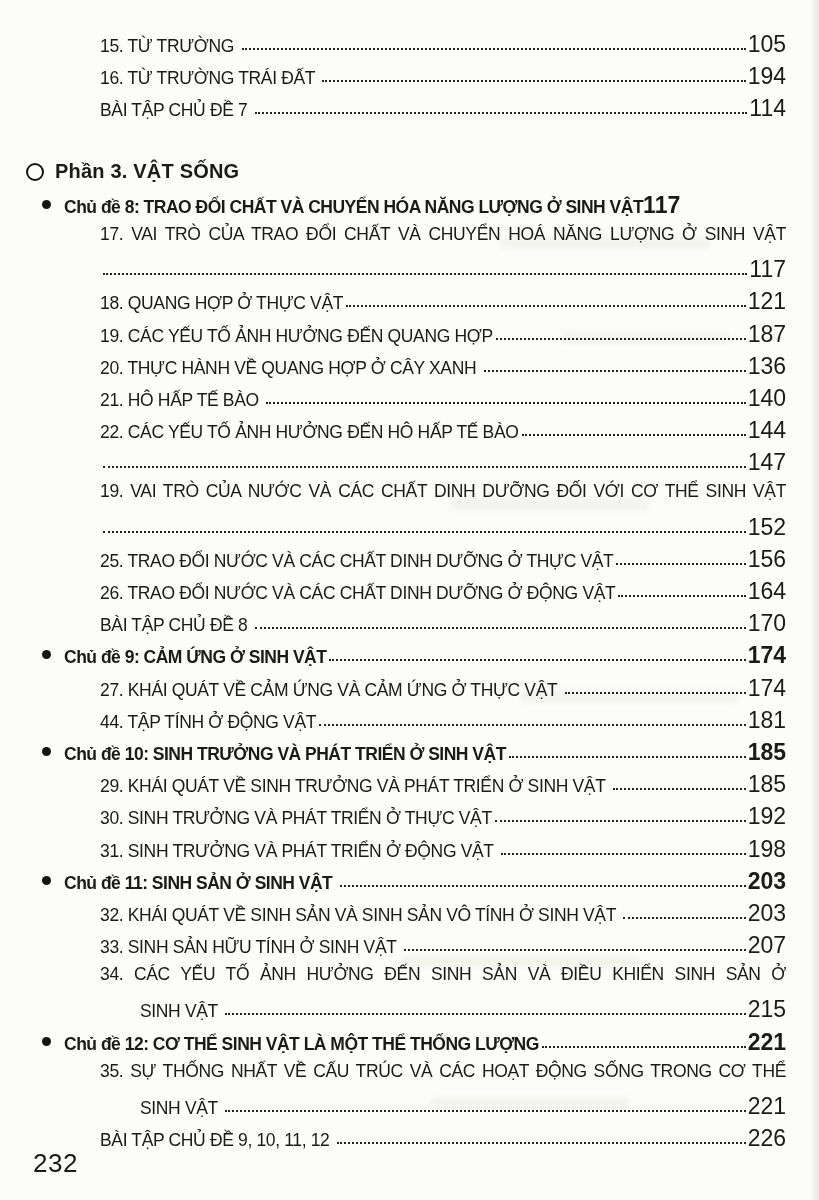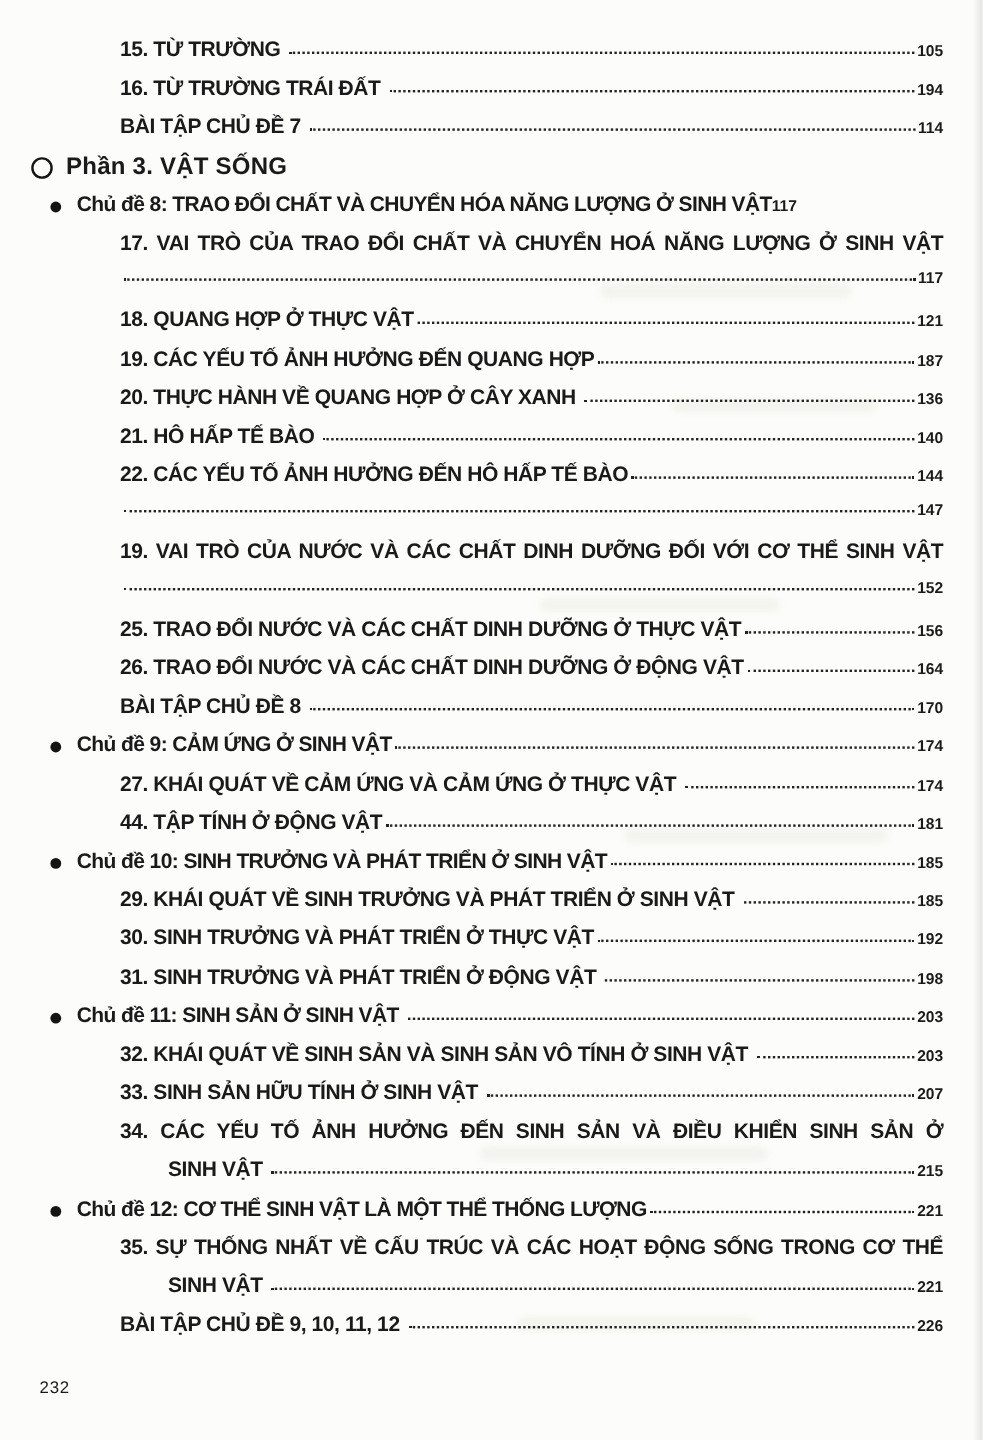--- a/index.html
+++ b/index.html
@@ -19,53 +19,52 @@
     position:absolute; background:#ececE6; background:#ecece6;
     border-radius:7px; filter:blur(2.5px); opacity:0.55;
   }
   .toc { position:absolute; top:31px; left:0; right:0; }
   .row {
     display:flex; align-items:baseline;
     height:32.2px;
     padding-right:33px;
     font-size:17.5px;
     white-space:nowrap;
-    font-weight:bold;
   }
   .row .txt { letter-spacing:-0.35px; white-space:pre; }
   .kind-item { padding-left:100px; }
   .kind-cont { padding-left:100px; }
   .kind-cont .cont-text { padding-left:40px; }
   .kind-topic { padding-left:42px; font-weight:bold; }
   .kind-topic .txt { letter-spacing:-0.5px; }
-  .kind-part { padding-left:26px; font-weight:bold; font-size:20px; }
+  .kind-part { padding-left:26px; font-weight:bold; font-size:20px;margin-top:32px; }
   .kind-part .txt { letter-spacing:0.2px; }
   .marker-dot {
     width:9px; height:9px; background:#141414; border-radius:50%;
     margin-right:13px; align-self:flex-start; margin-top:8px; flex:none;
   }
   .marker-circle {
     width:14px; height:14px; border:2.6px solid #141414; border-radius:50%;
     margin-right:11px; align-self:flex-start; margin-top:3px; flex:none;
   }
   .leader {
     flex:1; min-width:8px;
     border-bottom:2.5px dotted #222;
     margin:0 2px 0 3px;
     position:relative; top:-2px;
   }
-  .pg { font-size:13px; letter-spacing:0; flex:none; }
+  .pg { font-size:23px; letter-spacing:0; flex:none; }
   .kind-topic .pg { font-weight:bold; }
   .row.justify .txt {
     flex:1; white-space:normal;
     text-align:justify; text-align-last:justify;
   }
   .footer {
     position:absolute; left:33px; top:1148px;
-    font-size:14px; letter-spacing:0.6px;
+    font-size:26px; letter-spacing:0.6px;
   }
 </style>
 </head>
 <body>
 
 <div class="paper-edge"></div>
 
 <div class="smudge" style="left:500px; top:236px; width:210px; height:13px;"></div>
 <div class="smudge" style="left:560px; top:332px; width:170px; height:12px;"></div>
 <div class="smudge" style="left:450px; top:498px; width:200px; height:12px;"></div>

